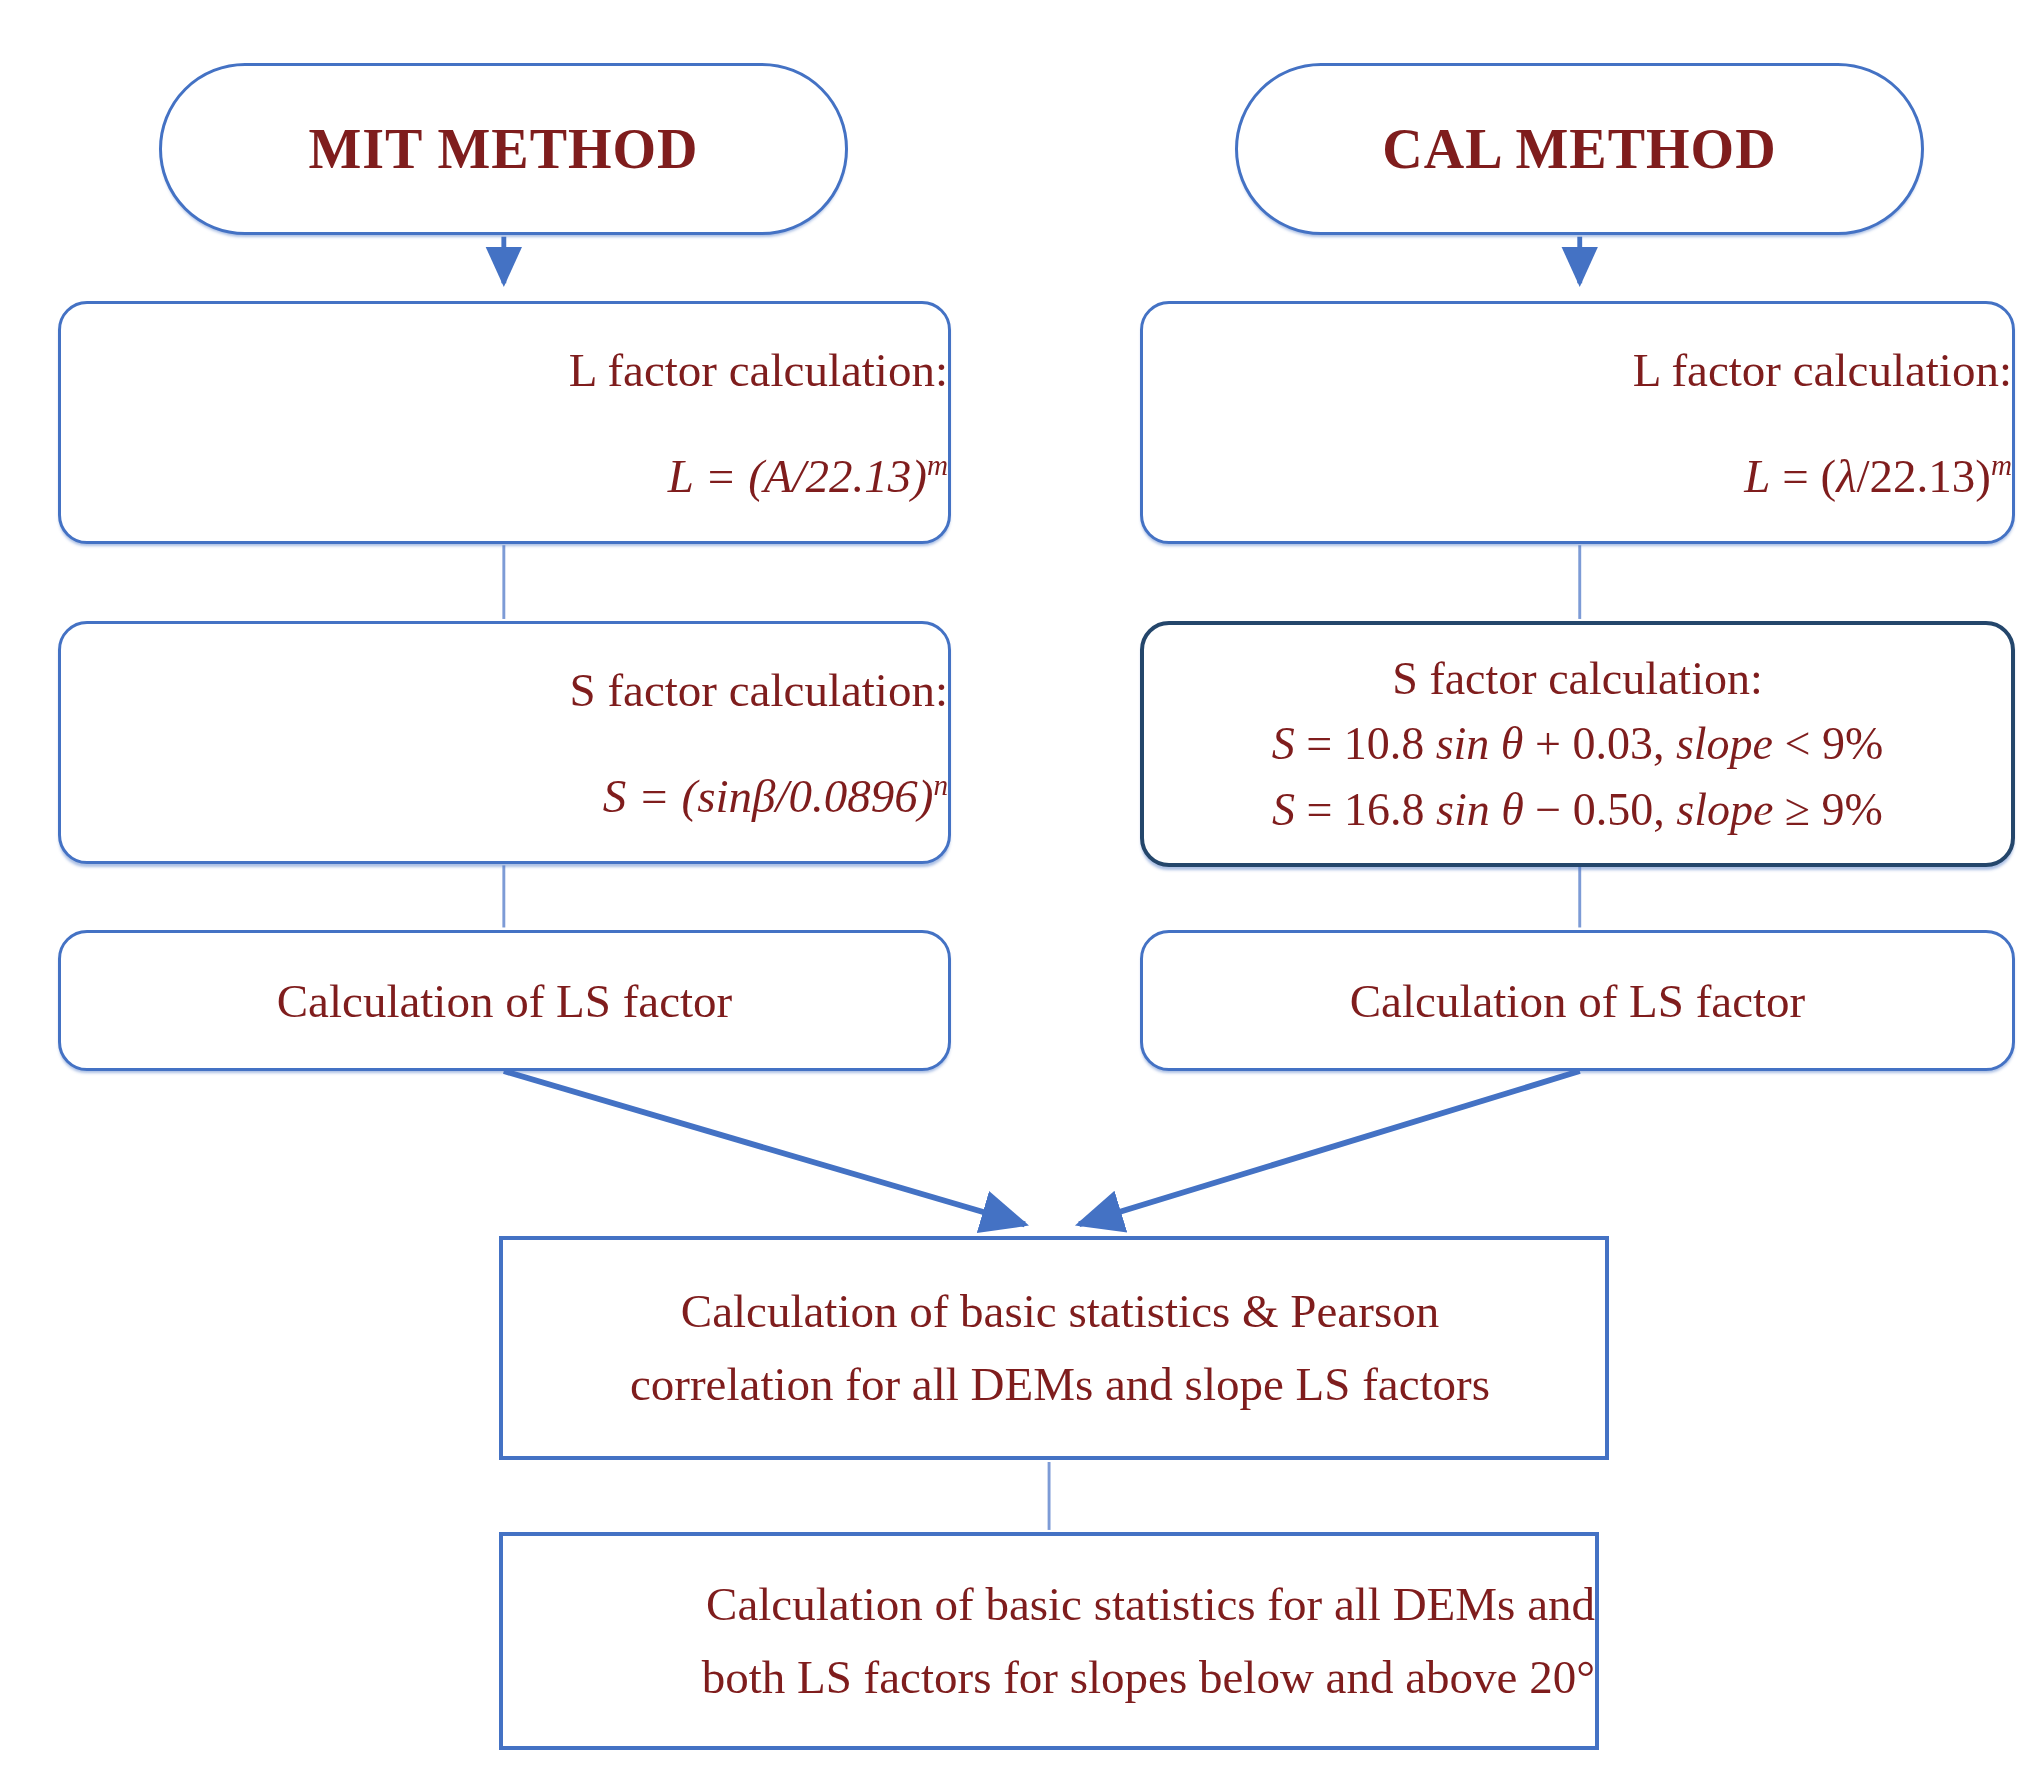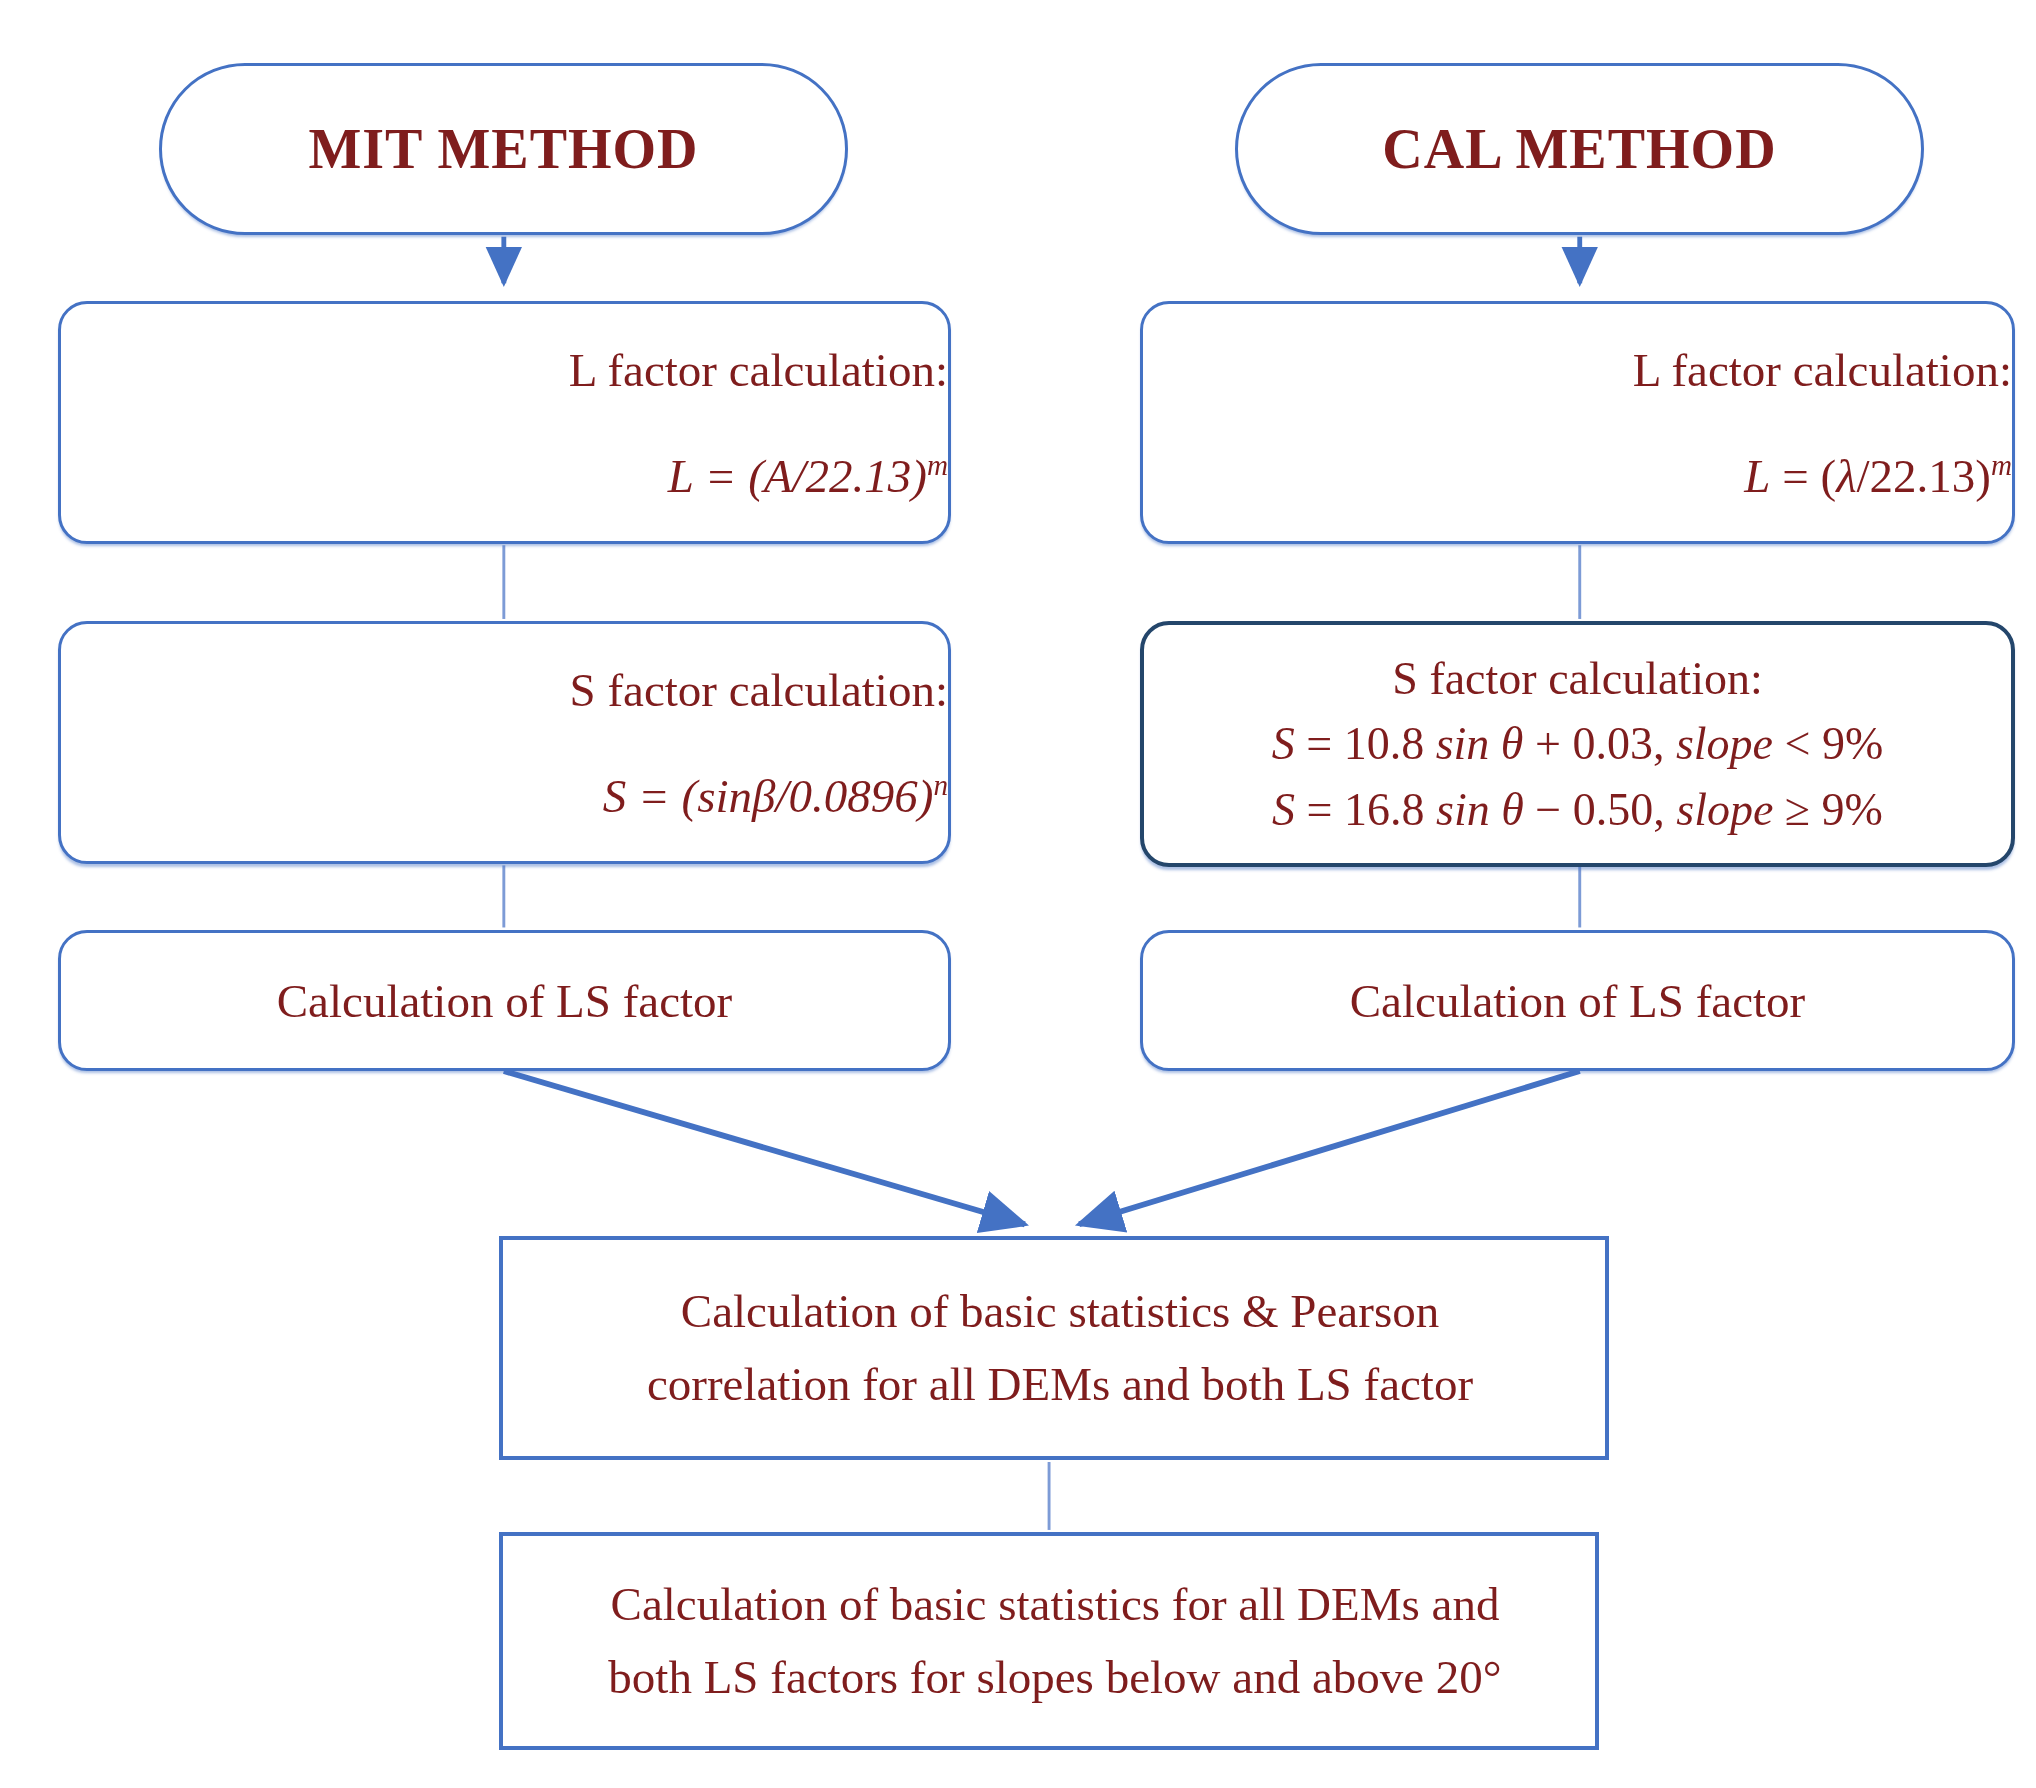--- a/index.html
+++ b/index.html
@@ -37,21 +37,21 @@
   
   .pos-mit-oval{left:159px;top:63px;width:689px;height:172px;}
   .pos-cal-oval{left:1235px;top:63px;width:689px;height:172px;}
   .pos-mit-l{left:58px;top:301px;width:893px;height:243px;}
   .pos-cal-l{left:1140px;top:301px;width:875px;height:243px;}
   .pos-mit-s{left:58px;top:621px;width:893px;height:243px;}
   .pos-cal-s{left:1140px;top:621px;width:875px;height:246px;}
   .pos-mit-ls{left:58px;top:930px;width:893px;height:141px;}
   .pos-cal-ls{left:1140px;top:930px;width:875px;height:141px;}
   .pos-stats{left:499px;top:1236px;width:1110px;height:224px;}
-  .pos-slopes{left:499px;top:1532px;width:1100px;height:218px;}
+  .pos-slopes{left:499px;top:1532px;width:1100px;height:218px;align-items:flex-end;}
 </style>
 </head>
 <body>
 
 <div class="canvas">
 
   <svg class="connectors" viewBox="0 0 2099 1843" xmlns="http://www.w3.org/2000/svg">
     <defs>
       <marker id="ah" viewBox="0 0 12 12" refX="10" refY="6" markerWidth="9" markerHeight="9" orient="auto" markerUnits="strokeWidth">
         <path d="M0,1 L11,6 L0,11 z" fill="#4472C4"></path>
@@ -104,21 +104,21 @@
   <div class="node rounded pos-mit-ls">
     <div class="label">Calculation of LS factor</div>
   </div>
 
   <div class="node rounded pos-cal-ls">
     <div class="label">Calculation of LS factor</div>
   </div>
 
   <div class="node rect twoline pos-stats">
     <div class="label twoline">Calculation of basic statistics &amp; Pearson</div>
-    <div class="label twoline">correlation for all DEMs and both LS factor</div>
+    <div class="label twoline">correlation for all DEMs and slope LS factors</div>
   </div>
 
   <div class="node rect twoline pos-slopes">
     <div class="label twoline">Calculation of basic statistics for all DEMs and</div>
     <div class="label twoline">both LS factors for slopes below and above 20°</div>
   </div>
 
 </div>
 
 

